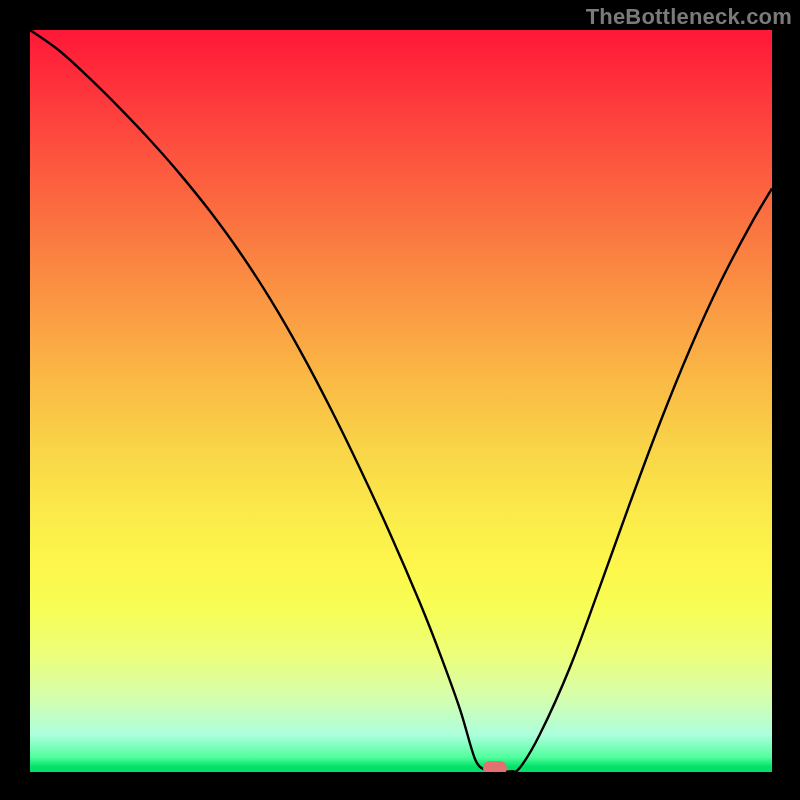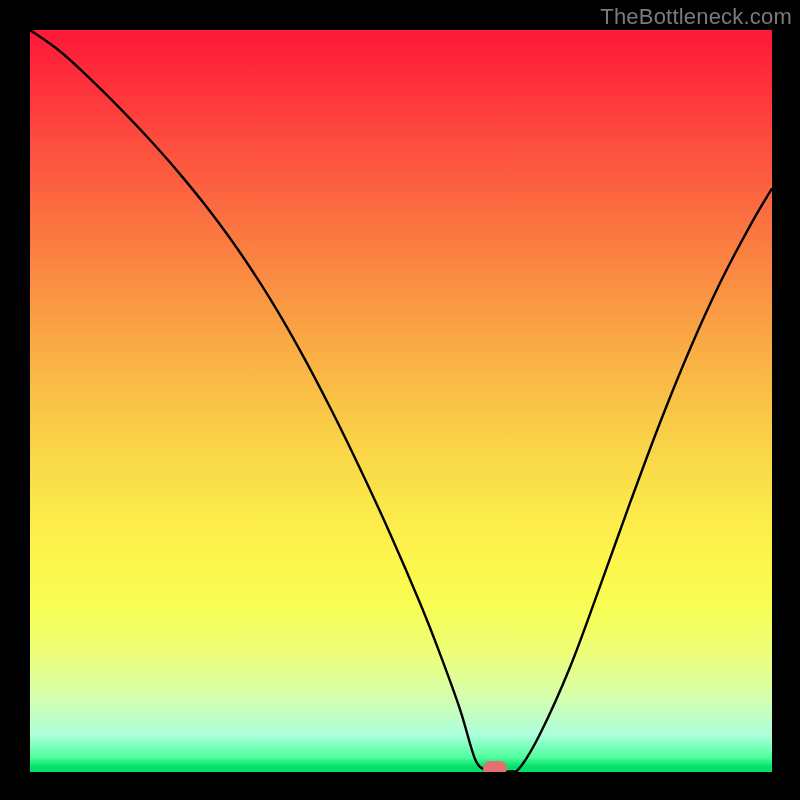--- a/index.html
+++ b/index.html
@@ -16,21 +16,21 @@
     height: 800px;
     background: #000000;
   }
   .watermark {
     position: absolute;
     top: 4px;
     right: 8px;
     color: #7a7a7a;
     font-family: Arial, Helvetica, sans-serif;
     font-size: 22px;
-    font-weight: normal;
+    font-weight: bold;
     letter-spacing: 0.2px;
     z-index: 10;
   }
   .plot-area {
     position: absolute;
     left: 30px;
     top: 30px;
     width: 742px;
     height: 742px;
     overflow: hidden;

